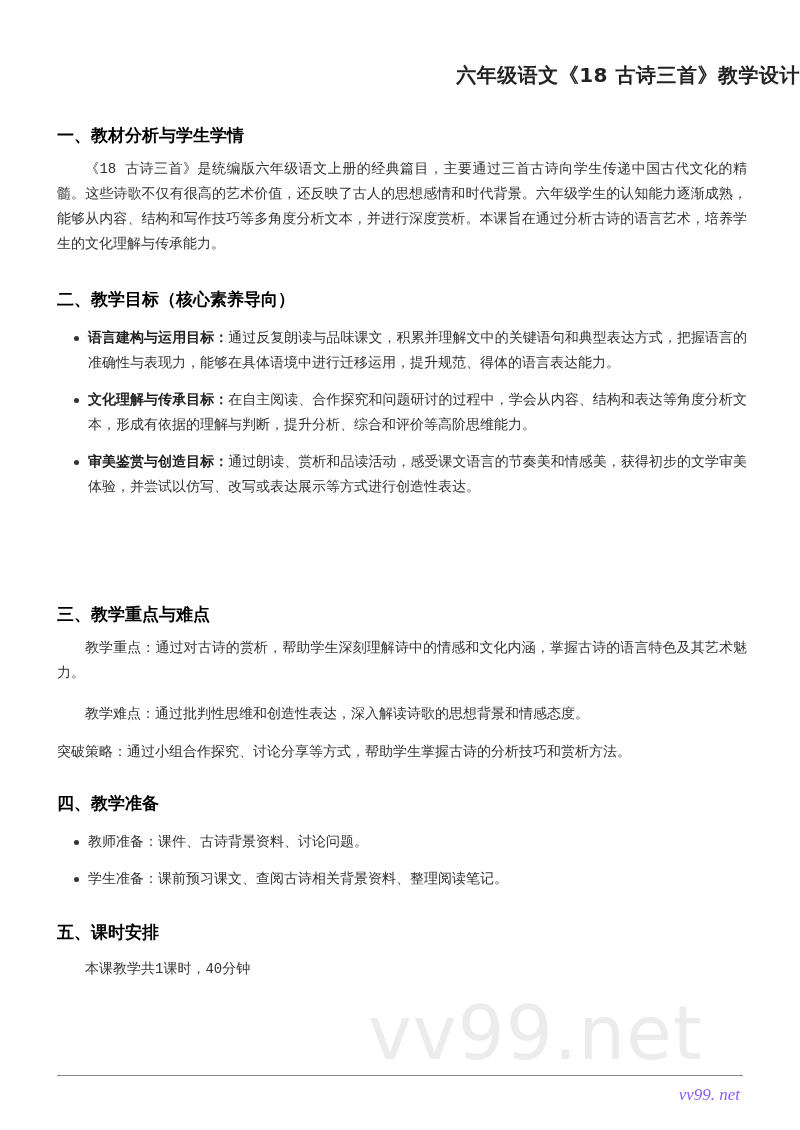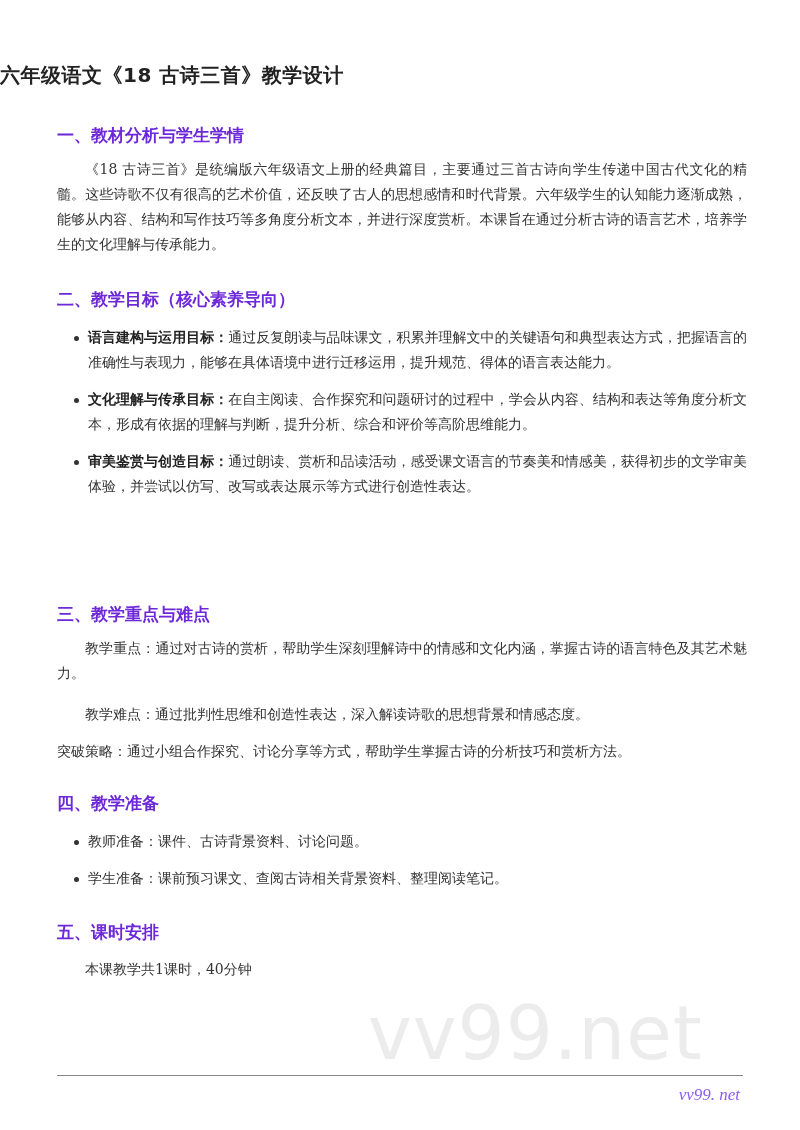--- a/index.html
+++ b/index.html
@@ -1,26 +1,26 @@
 <!DOCTYPE html>
 <html><head>
 <meta charset="utf-8">
 <style>
   html, body { margin: 0; padding: 0; background: #ffffff; }
   body { width: 800px; height: 1130px; position: relative; overflow: hidden;
          font-family: "DejaVu Serif", "Liberation Serif", serif; color: #2b2b2b; }
   .page { position: absolute; left: 0; top: 0; width: 800px; height: 1130px; }
-  .title { position: absolute; top: 62px; left: 0; width: 800px; text-align: left;
+  .title { position: absolute; top: 62px; left: 0; width: 800px; text-align: right;
            font-size: 20px; font-weight: bold; color: #222; letter-spacing: 0.5px;
            font-family: "DejaVu Sans", "Liberation Sans", sans-serif; }
-  .h2 { position: absolute; left: 57px; font-size: 17px; font-weight: bold; color: #6d28d9;
+  .h2 { position: absolute; left: 57px; font-size: 17px; font-weight: bold; color: #000000;
         font-family: "DejaVu Sans", "Liberation Sans", sans-serif; }
   .para { position: absolute; left: 57px; width: 690px; font-size: 14px; line-height: 25px;
           color: #333; text-align: justify; }
-  .indent { text-indent: 28px; }
+  .indent { text-indent: 28px; font-family: Liberation Mono, monospace; }
   .bullets { position: absolute; left: 57px; width: 690px; margin: 0; padding: 0; list-style: none; }
   .bullets li { position: relative; padding-left: 31px; font-size: 14px; line-height: 25px;
                 color: #333; margin-bottom: 12px; text-align: justify; }
   .bullets li .dot { position: absolute; left: 17px; top: 11px; width: 5px; height: 5px;
                      border-radius: 50%; background: #333; }
   .bullets li b { font-family: "DejaVu Sans", "Liberation Sans", sans-serif; font-weight: bold; color: #222; }
   .watermark { position: absolute; left: 368px; top: 990px; font-size: 74px; font-weight: normal;
                color: #ececec; font-family: "DejaVu Sans", "Liberation Sans", sans-serif;
                letter-spacing: 1px; }
   .footer-line { position: absolute; left: 57px; top: 1075px; width: 686px; height: 1px; background: #888; }

